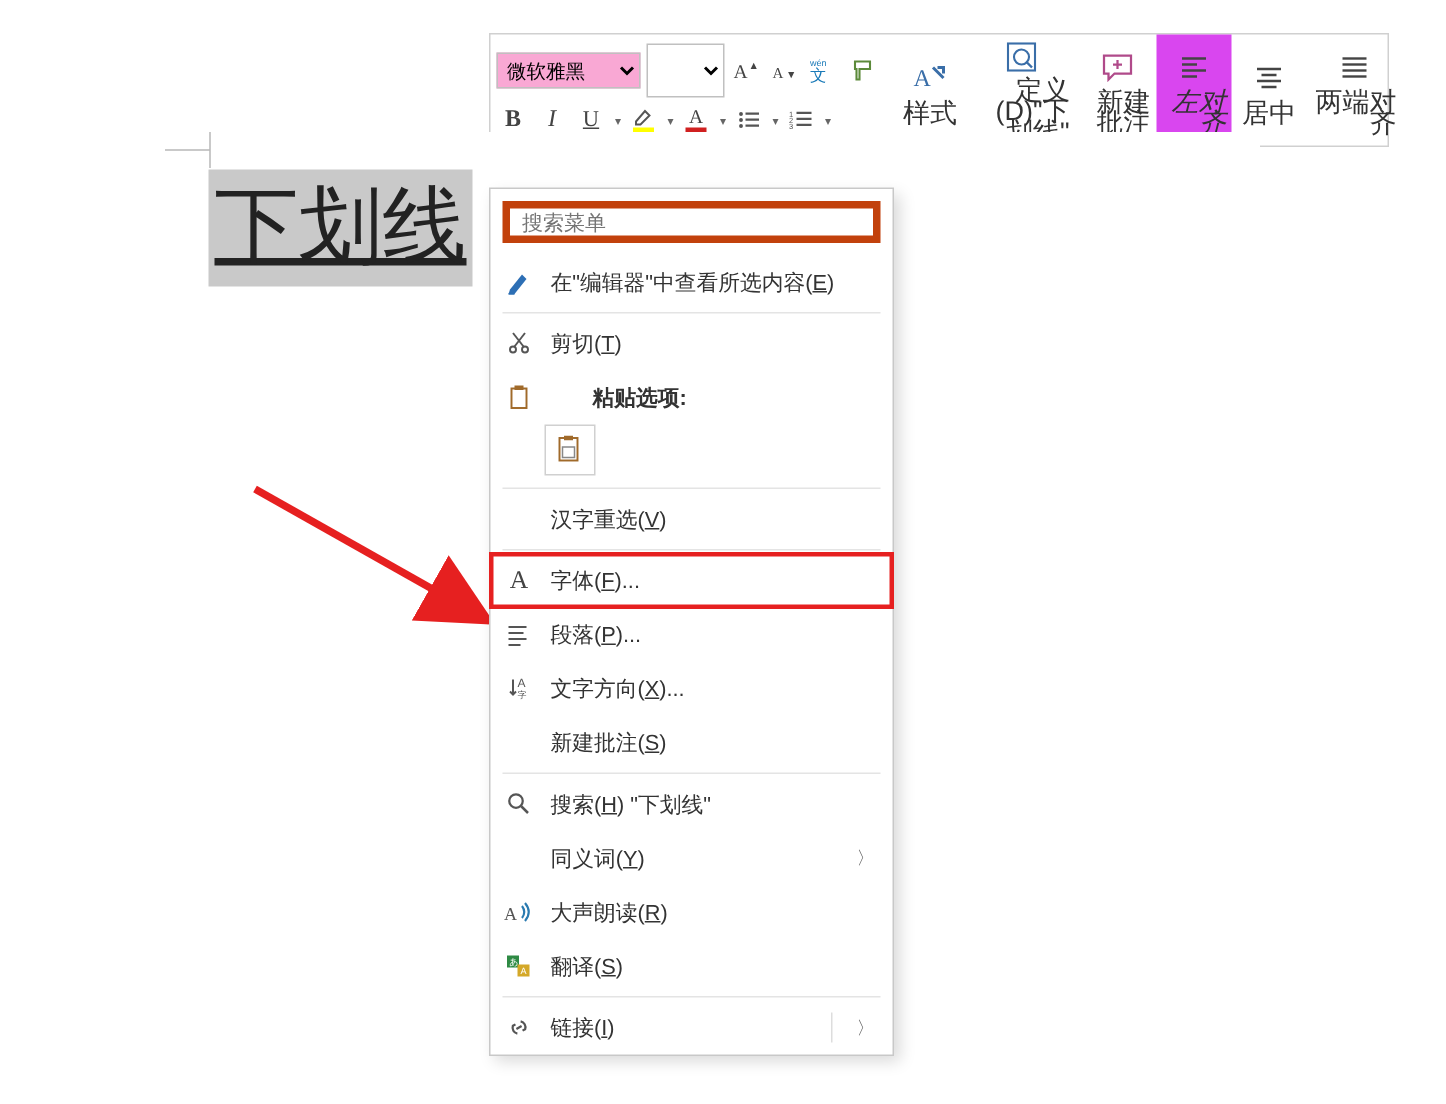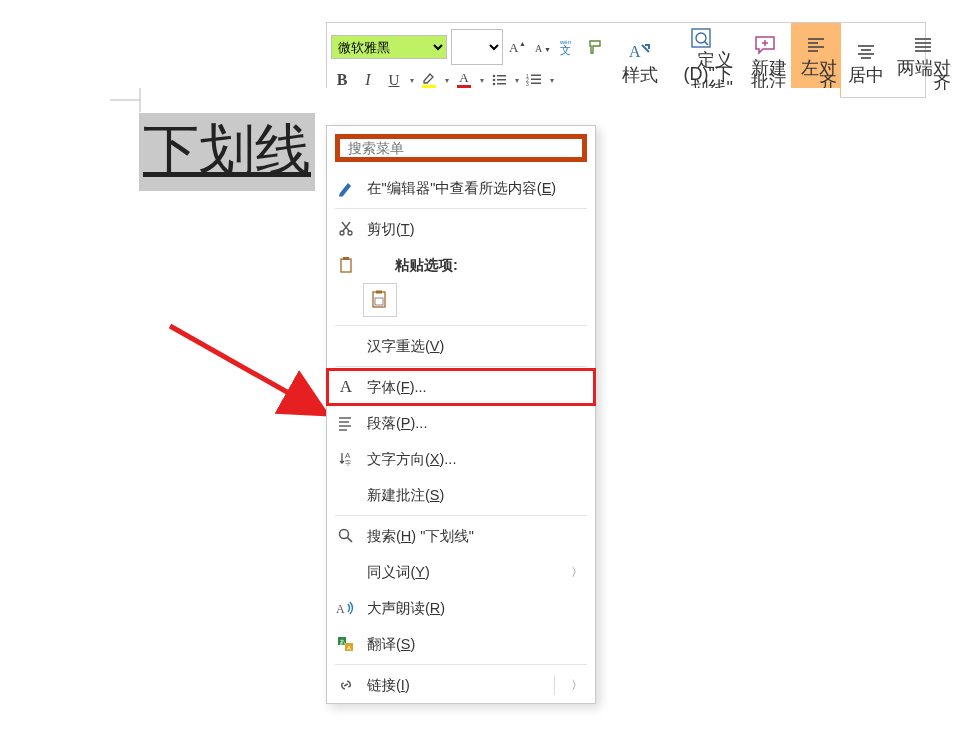--- a/index.html
+++ b/index.html
@@ -34,26 +34,26 @@
     justify-content: center;
     padding: 4px 4px;
   }
   .font-row {
     display: flex;
     align-items: center;
     gap: 4px;
   }
   .font-row-top { margin-bottom: 4px; }
   select.font-name {
-    width: 116px;
+    width: 96px;
     height: 24px;
     font-size: 13px;
     padding: 0 2px;
     border: 1px solid #c0c0c0;
-    background: #bef264;
+    background: #f9a8d4;
   }
   select.font-size {
     width: 52px;
     height: 27px;
     font-size: 11px;
     padding: 17px 2px;
     border: 1px solid #c0c0c0;
     background: #fff;
   }
   .ic {
@@ -92,21 +92,22 @@
     flex-direction:column;
     align-items:center;
     justify-content:center;
     padding: 2px 4px;
     min-width: 42px;
     gap:2px;
   }
   .big-btn .big-icon { height:28px; display:flex; align-items:center; justify-content:center; }
   .big-btn .big-label { font-size:18px; text-align:right; line-height:14px; color:#333; }
   .big-btn.active {
-    background: #fdba74;
+    background: #d946ef;
+    font-style: italic;
   }
 
   
   .doc-canvas {
     position:absolute;
     left: 110px;
     top: 88px;
     width: 730px;
     height: 600px;
     background: #ffffff;

